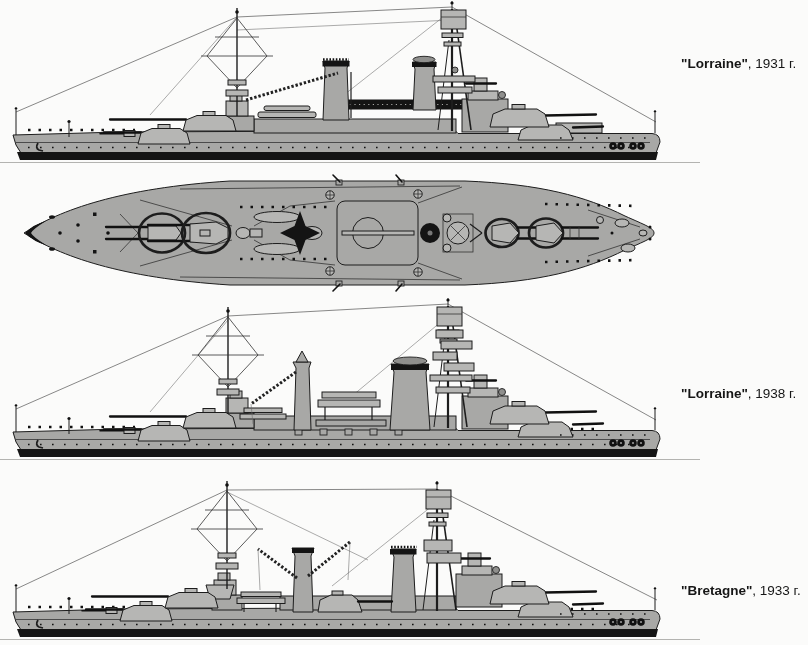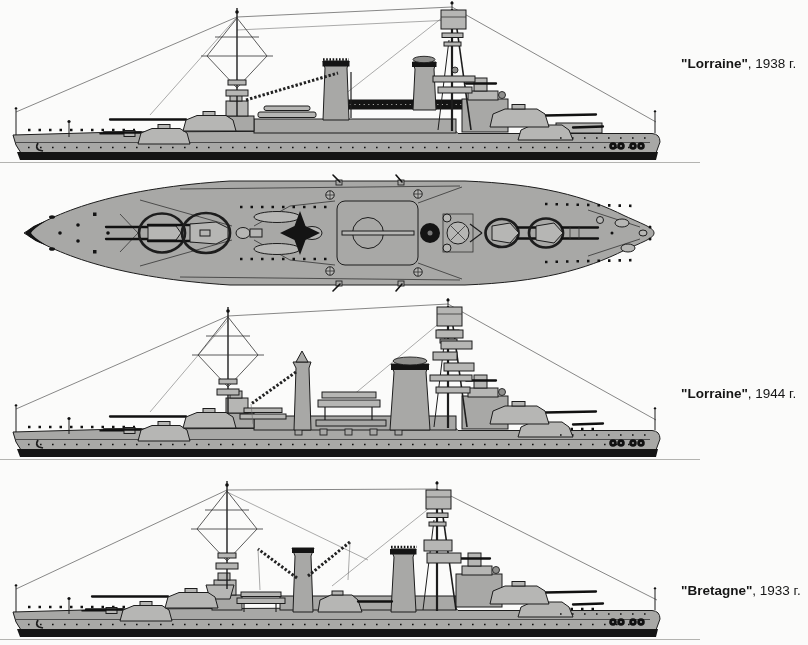--- a/index.html
+++ b/index.html
@@ -374,19 +374,19 @@
       <use href="#tripod" transform="translate(437,489)"></use>
       <rect class="ol" x="424" y="540" width="28" height="11"></rect>
       <rect class="ol" x="427" y="553" width="34" height="10"></rect>
     </g>
     <use href="#fore-turrets" transform="translate(-18,477)"></use>
     <use href="#aft-turrets" transform="translate(0,477)"></use>
     <use href="#stern-fit" transform="translate(0,476)"></use>
   </g>
 </svg>
 
-<div class="panel-label" style="top:56px;"><b>"Lorraine"</b><span>, 1938 г.</span></div>
-
-<div class="panel-label" style="top:386px;"><b>"Lorraine"</b><span>, 1944 г.</span></div>
+<div class="panel-label" style="top:56px;"><b>"Lorraine"</b><span>, 1931 г.</span></div>
+
+<div class="panel-label" style="top:386px;"><b>"Lorraine"</b><span>, 1938 г.</span></div>
 
 <div class="panel-label" style="top:583px;"><b>"Bretagne"</b><span>, 1933 г.</span></div>
 
 </div>
 
 </body></html>

